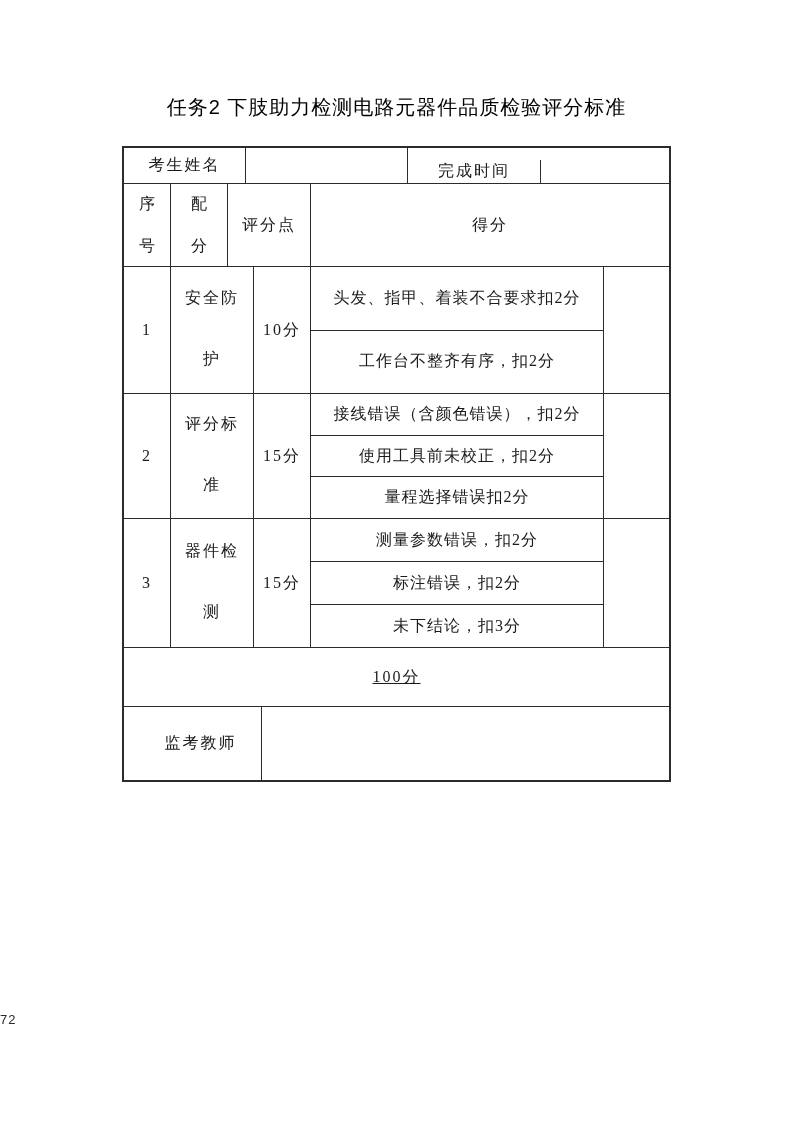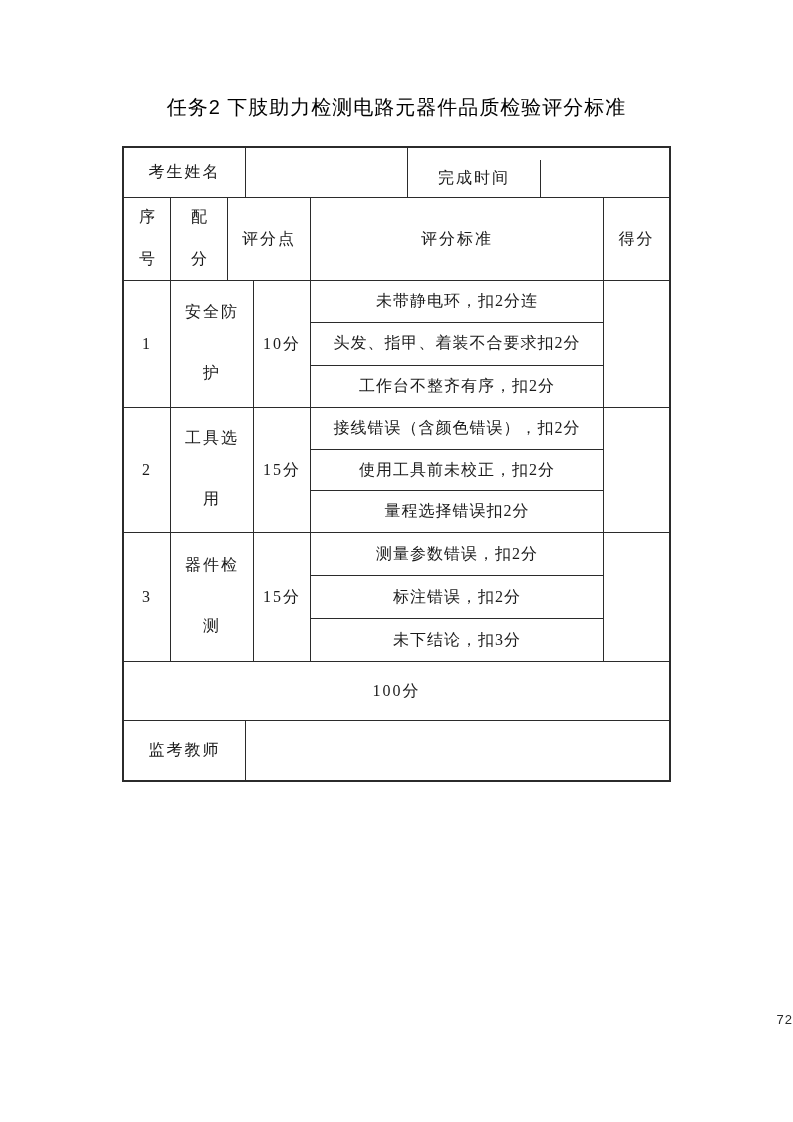--- a/index.html
+++ b/index.html
@@ -45,33 +45,33 @@
   .cell{
     border-right:1px solid var(--border);
     box-sizing:border-box;
     display:flex;
     align-items:center;
     justify-content:center;
     text-align:center;
     letter-spacing:2px;
   }
   .cell:last-child{border-right:none;text-align:right;}
-  .r-info{height:50px;}
-  .r-head{height:83px;font-family:Liberation Mono, monospace;}
+  .r-info{height:36px;}
+  .r-head{height:83px;}
   .r-s1{height:127px;}
   .r-s2{height:125px;}
   .r-s3{height:129px;}
   .r-total{height:59px;}
-  .r-invig{flex:1 1 auto;}
+  .r-invig{flex:1 1 auto;margin-left:16px;}
   
   .w-r1a{width:122px;} .w-r1b{width:162px;} .w-r1c{width:133px;margin-top:12px;} .w-r1d{flex:1;}
   
   .w-idx{width:47px;} .w-point{width:83px;} .w-alloc{width:57px;} .w-crit{width:293px;} .w-score{flex:1;}
   
-  .w-botlabel{width:122px;} .w-botval{flex:1;}
+  .w-botlabel{width:122px;} .w-botval{flex:1;text-decoration:underline;}
   .stack{
     display:inline-block;
     width:18px;
     line-height:42px;
     word-break:break-all;
     letter-spacing:0;
   }
   .wrap3{
     display:inline-block;
     width:56px;
@@ -94,21 +94,21 @@
     align-items:center;
     justify-content:center;
     text-align:center;
     letter-spacing:1px;
     box-sizing:border-box;
   }
   .sub:last-child{border-bottom:none;}
   .pagenum{
     position:absolute;
     top:1012px;left:0;width:793px;
-    text-align:right;
+    text-align:left;
     font-family:"Liberation Sans","DejaVu Sans",sans-serif;
     font-size:13px;
     color:#2a2a2a;
     letter-spacing:1px;
   }
 </style>
 </head>
 <body>
 
 <div class="title">任务2 下肢助力检测电路元器件品质检验评分标准</div>
@@ -133,54 +133,50 @@
   <div class="row r-head">
     <div class="cell w-idx">
       <span class="stack">序号</span>
     </div>
     <div class="cell w-alloc">
       <span class="stack">配分</span>
     </div>
     <div class="cell w-point">
       <span>评分点</span>
     </div>
-    <div class="cell w-crit">
-      <span>评分标准</span>
-    </div>
     <div class="cell w-score">
       <span>得分</span>
     </div>
   </div>
 
   <div class="row r-s1">
     <div class="cell w-idx">
       <span>1</span>
     </div>
     <div class="cell w-point">
       <span class="wrap3">安全防护</span>
     </div>
     <div class="cell w-alloc">
       <span>10分</span>
     </div>
     <div class="cell w-crit crit-col">
-      <div class="sub">未带静电环，扣2分连</div>
       <div class="sub">头发、指甲、着装不合要求扣2分</div>
       <div class="sub">工作台不整齐有序，扣2分</div>
     </div>
     <div class="cell w-score">
       <span></span>
     </div>
   </div>
 
   <div class="row r-s2">
     <div class="cell w-idx">
       <span>2</span>
     </div>
     <div class="cell w-point">
-      <span class="wrap3">工具选用</span>
+      <span class="wrap3">评分标准</span>
     </div>
     <div class="cell w-alloc">
       <span>15分</span>
     </div>
     <div class="cell w-crit crit-col">
       <div class="sub">接线错误（含颜色错误），扣2分</div>
       <div class="sub">使用工具前未校正，扣2分</div>
       <div class="sub">量程选择错误扣2分</div>
     </div>
     <div class="cell w-score">

